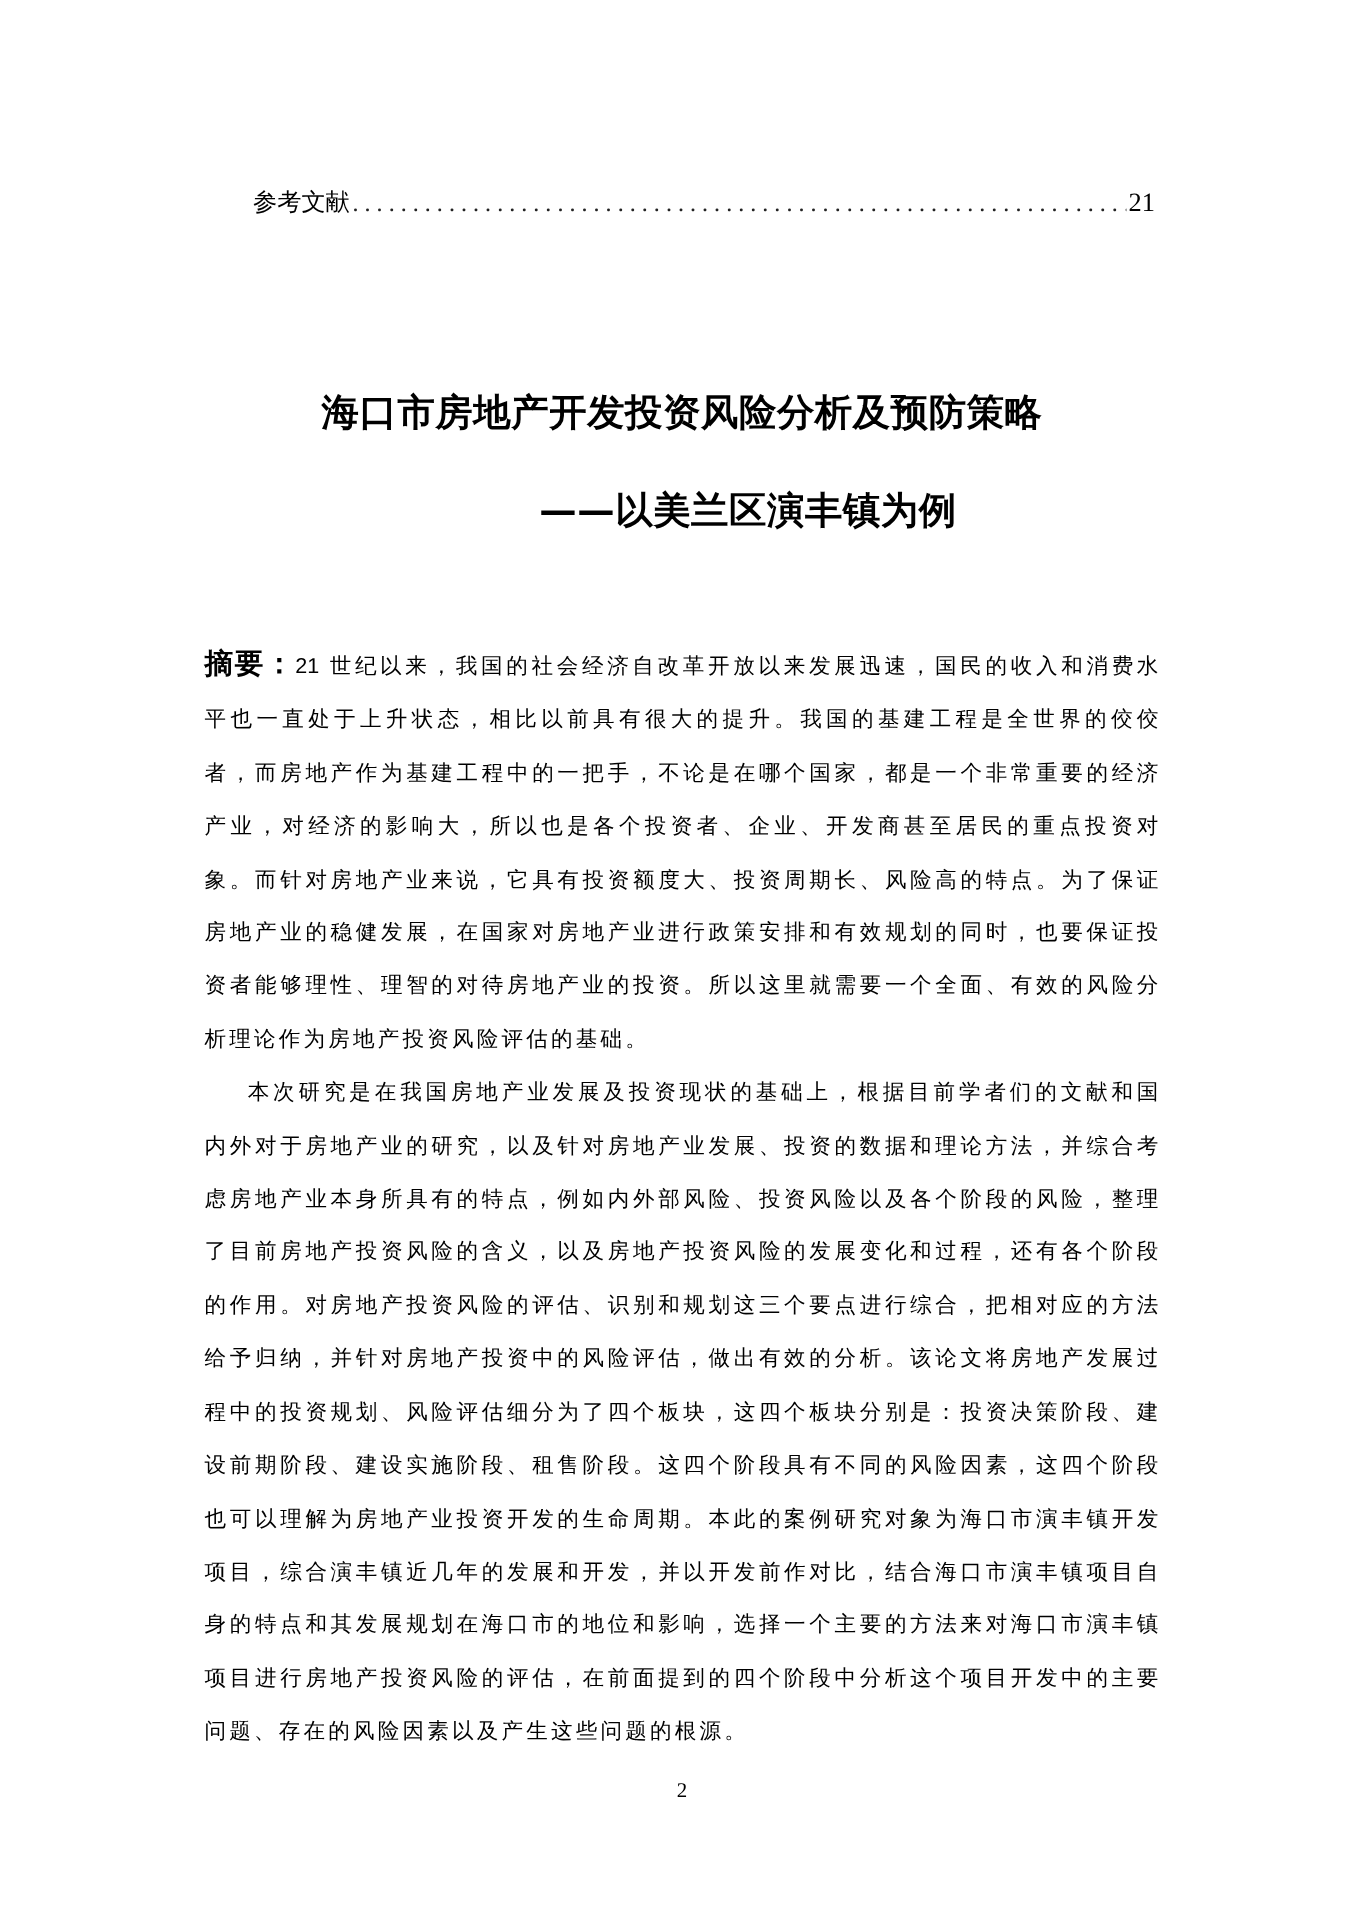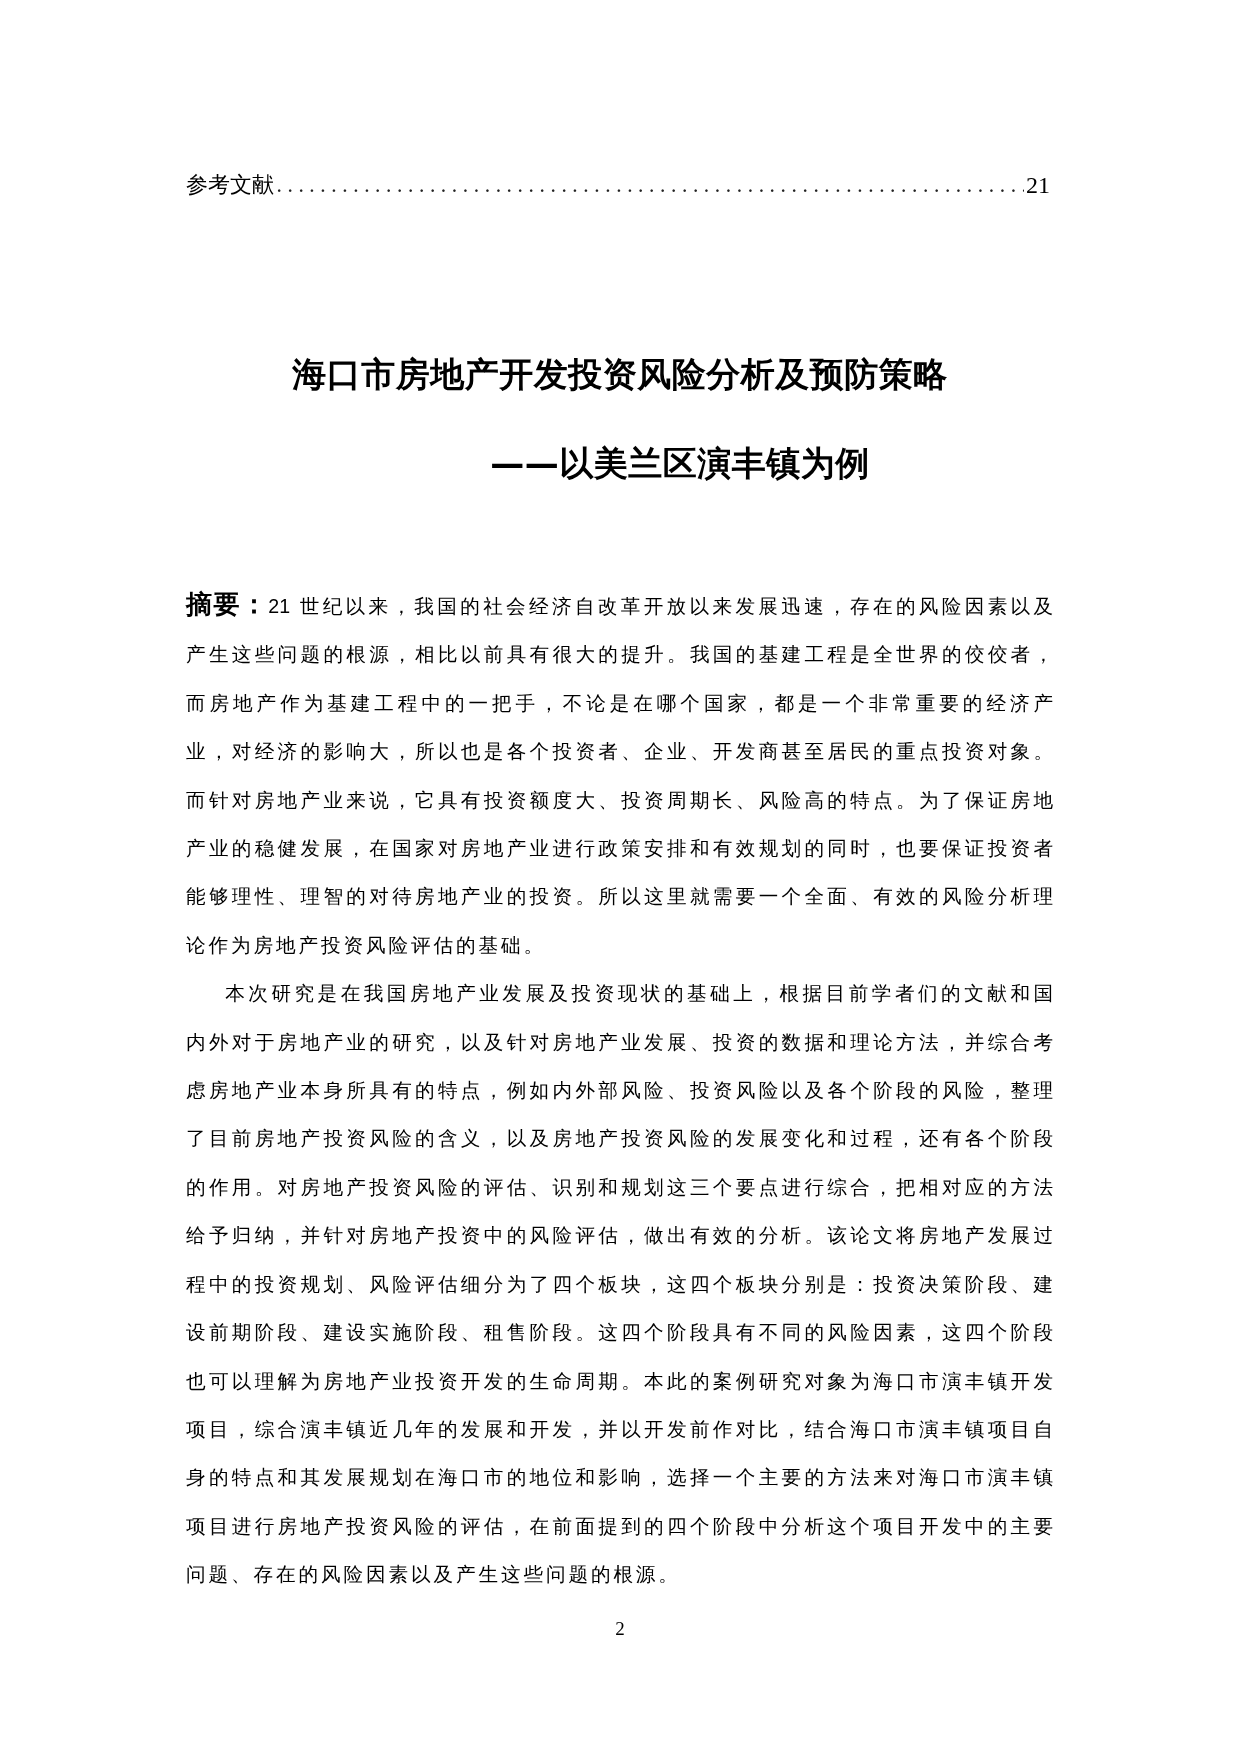--- a/index.html
+++ b/index.html
@@ -21,20 +21,21 @@
       top: 160px;
       width: 864px;
       height: 40px;
       display: flex;
       align-items: flex-end;
       font-size: 22px;
       line-height: 30px;
     }
     .toc-label {
       white-space: nowrap;
+      margin-left: 44px;
     }
     .toc-dots {
       flex: 1;
       overflow: hidden;
       white-space: nowrap;
       letter-spacing: 4.6px;
       font-family: "DejaVu Serif", serif;
       font-size: 20px;
       color: #222;
       margin: 0 2px;
@@ -98,17 +99,17 @@
 <div class="toc-line">
   <span class="toc-label">参考文献</span>
   <span class="toc-dots">..............................................................................................................</span>
   <span class="toc-page">21</span>
 </div>
 
 <div class="title main">海口市房地产开发投资风险分析及预防策略</div>
 <div class="title sub">——以美兰区演丰镇为例</div>
 
 <div class="body-text">
-  <p><span class="abstract-label">摘要：</span><span class="abstract-year">21</span> <span>世纪以来，我国的社会经济自改革开放以来发展迅速，存在的风险因素以及产生这些问题的根源，相比以前具有很大的提升。我国的基建工程是全世界的佼佼者，而房地产作为基建工程中的一把手，不论是在哪个国家，都是一个非常重要的经济产业，对经济的影响大，所以也是各个投资者、企业、开发商甚至居民的重点投资对象。而针对房地产业来说，它具有投资额度大、投资周期长、风险高的特点。为了保证房地产业的稳健发展，在国家对房地产业进行政策安排和有效规划的同时，也要保证投资者能够理性、理智的对待房地产业的投资。所以这里就需要一个全面、有效的风险分析理论作为房地产投资风险评估的基础。</span></p>
+  <p><span class="abstract-label">摘要：</span><span class="abstract-year">21</span> <span>世纪以来，我国的社会经济自改革开放以来发展迅速，国民的收入和消费水平也一直处于上升状态，相比以前具有很大的提升。我国的基建工程是全世界的佼佼者，而房地产作为基建工程中的一把手，不论是在哪个国家，都是一个非常重要的经济产业，对经济的影响大，所以也是各个投资者、企业、开发商甚至居民的重点投资对象。而针对房地产业来说，它具有投资额度大、投资周期长、风险高的特点。为了保证房地产业的稳健发展，在国家对房地产业进行政策安排和有效规划的同时，也要保证投资者能够理性、理智的对待房地产业的投资。所以这里就需要一个全面、有效的风险分析理论作为房地产投资风险评估的基础。</span></p>
   <p class="indent">本次研究是在我国房地产业发展及投资现状的基础上，根据目前学者们的文献和国内外对于房地产业的研究，以及针对房地产业发展、投资的数据和理论方法，并综合考虑房地产业本身所具有的特点，例如内外部风险、投资风险以及各个阶段的风险，整理了目前房地产投资风险的含义，以及房地产投资风险的发展变化和过程，还有各个阶段的作用。对房地产投资风险的评估、识别和规划这三个要点进行综合，把相对应的方法给予归纳，并针对房地产投资中的风险评估，做出有效的分析。该论文将房地产发展过程中的投资规划、风险评估细分为了四个板块，这四个板块分别是：投资决策阶段、建设前期阶段、建设实施阶段、租售阶段。这四个阶段具有不同的风险因素，这四个阶段也可以理解为房地产业投资开发的生命周期。本此的案例研究对象为海口市演丰镇开发项目，综合演丰镇近几年的发展和开发，并以开发前作对比，结合海口市演丰镇项目自身的特点和其发展规划在海口市的地位和影响，选择一个主要的方法来对海口市演丰镇项目进行房地产投资风险的评估，在前面提到的四个阶段中分析这个项目开发中的主要问题、存在的风险因素以及产生这些问题的根源。</p>
 </div>
 
 <div class="page-number">2</div>
 
 </body></html>

